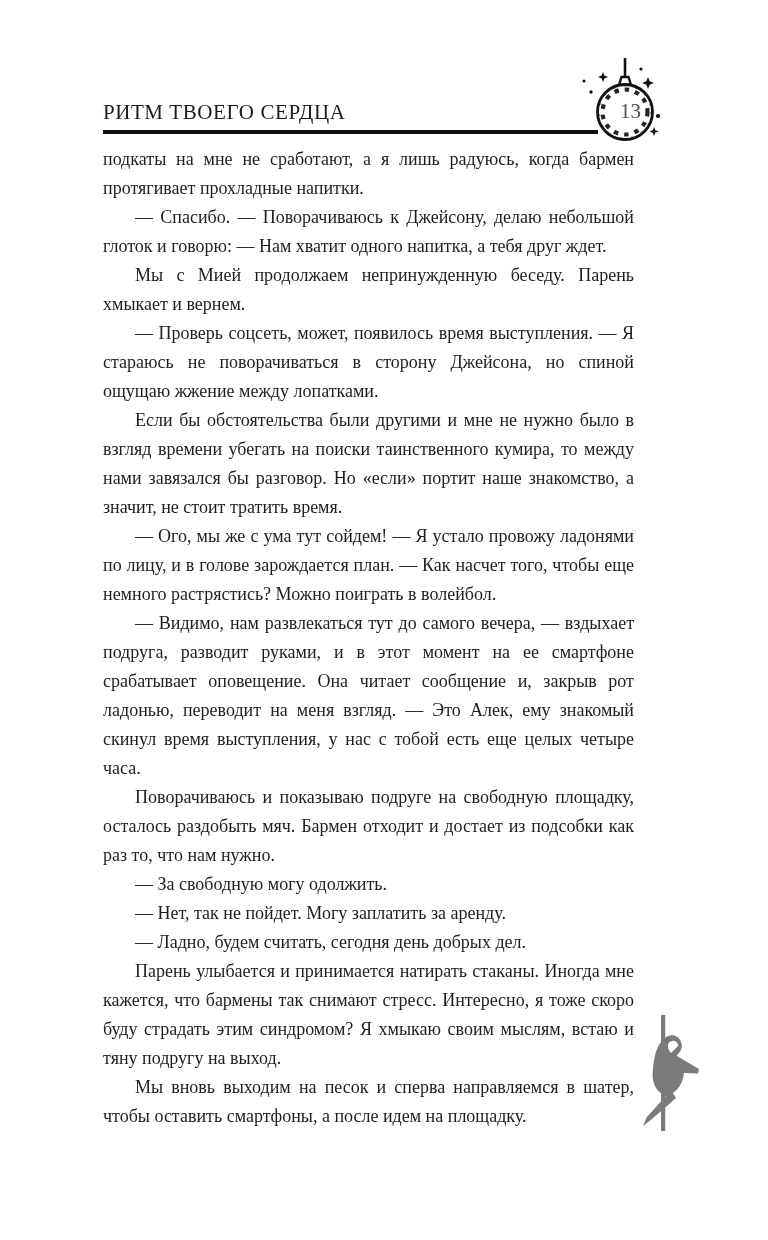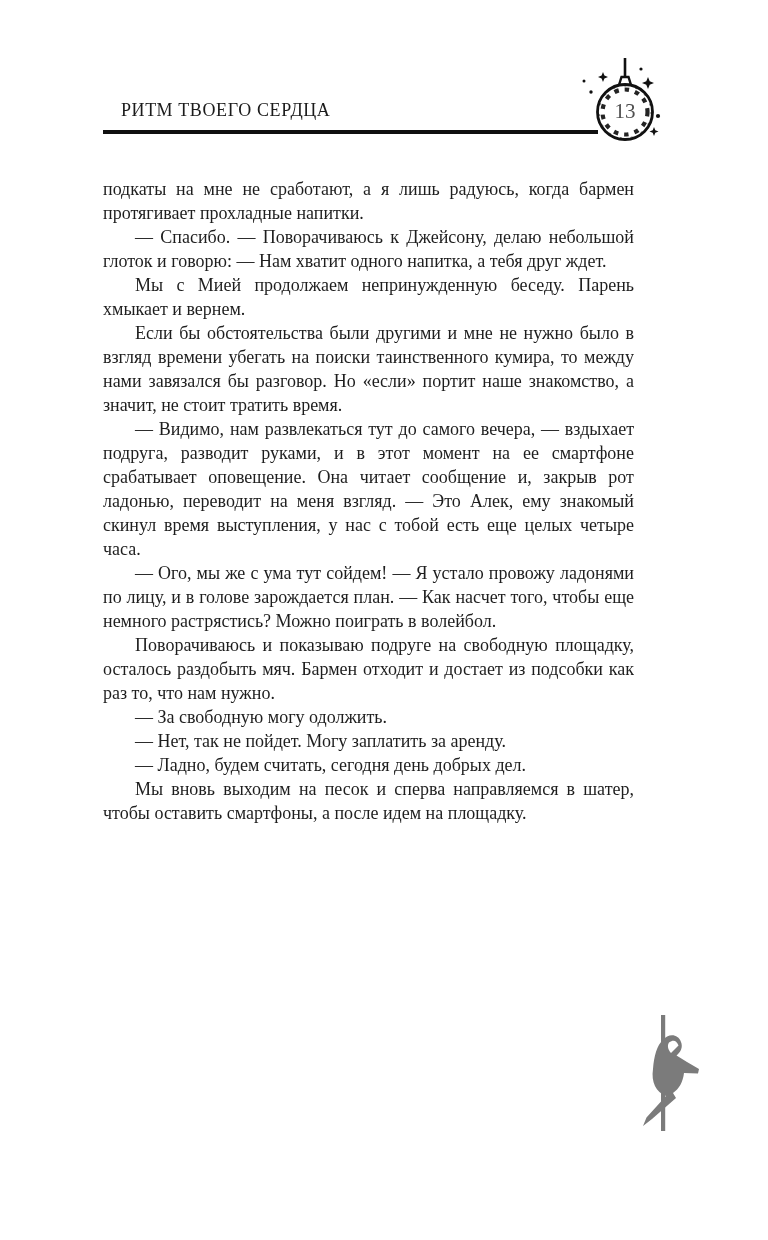--- a/index.html
+++ b/index.html
@@ -5,39 +5,38 @@
   html, body { margin: 0; padding: 0; }
   body {
     width: 768px; height: 1240px;
     background: #ffffff;
     position: relative;
     overflow: hidden;
     font-family: "Liberation Serif", "DejaVu Serif", serif;
   }
   .running-head {
     position: absolute; left: 103px; top: 100px;
-    font-size: 18px; letter-spacing: 0.6px;
-    color: #1b1b1b; white-space: nowrap; margin-left: 18px;
+    font-size: 21px; letter-spacing: 0.6px;
+    color: #1b1b1b; white-space: nowrap;
   }
   .header-rule {
     position: absolute; left: 103px; top: 130px;
     width: 495px; height: 4px; background: #101010;
   }
   .discoball-wrap { position: absolute; left: 578px; top: 50px; width: 100px; height: 100px; }
   .discoball-wrap svg { display: block; }
   .ball-number {
     position: absolute; left: 31px; top: 49px; width: 32px;
-    text-align: center; font-size: 21px; color: #4f4f4f;
+    text-align: right; font-size: 21px; color: #4f4f4f;
     font-family: "Liberation Serif", serif;
   }
   .body-text {
     position: absolute; left: 103px; top: 145px; width: 531px;
-    font-size: 18px; line-height: 24px; color: #1e1e1e;
+    font-size: 18px; line-height: 29px; color: #1e1e1e;
     text-align: justify;
-    margin-top: 32px;
   }
   .body-text p.para { margin: 0; padding: 0; }
   .body-text p.para.indent { text-indent: 32px; }
   .dancer-wrap { position: absolute; left: 640px; top: 1012px; width: 62px; height: 122px; }
 </style>
 </head>
 <body>
 
 <div class="running-head">РИТМ ТВОЕГО СЕРДЦА</div>
 
@@ -63,27 +62,29 @@
     <circle cx="63" cy="19" r="1.6" fill="#111"></circle>
     <circle cx="80" cy="66" r="2.1" fill="#111"></circle>
   </svg>
   <div class="ball-number">13</div>
 </div>
 
 <main class="body-text">
     <p class="para">подкаты на мне не сработают, а я лишь радуюсь, когда бармен протягивает прохладные напитки.</p>
     <p class="para indent">— Спасибо. — Поворачиваюсь к Джейсону, делаю небольшой глоток и говорю: — Нам хватит одного напитка, а тебя друг ждет.</p>
     <p class="para indent">Мы с Мией продолжаем непринужденную беседу. Парень хмыкает и вернем.</p>
+    <p class="para indent">— Проверь соцсеть, может, появилось время выступле­ния. — Я стараюсь не поворачиваться в сторону Джейсона, но спиной ощущаю жжение между лопатками.</p>
     <p class="para indent">Если бы обстоятельства были другими и мне не нужно было в взгляд времени убегать на поиски таинственного ку­мира, то между нами завязался бы разговор. Но «если» портит наше знакомство, а значит, не стоит тратить время.</p>
+    <p class="para indent">— Ого, мы же с ума тут сойдем! — Я устало провожу ладо­нями по лицу, и в голове зарождается план. — Как насчет того, чтобы еще немного растрястись? Можно поиграть в волейбол.</p>
     <p class="para indent">— Видимо, нам развлекаться тут до самого вечера, — вздыхает подруга, разводит руками, и в этот момент на ее смартфоне срабатывает оповещение. Она читает сообщение и, закрыв рот ладонью, переводит на меня взгляд. — Это Алек, ему знакомый скинул время выступления, у нас с тобой есть еще целых четыре часа.</p>
-    <p class="para indent">— Ого, мы же с ума тут сойдем! — Я устало провожу ладо­нями по лицу, и в голове зарождается план. — Как насчет того, чтобы еще немного растрястись? Можно поиграть в волейбол.</p>
     <p class="para indent">Поворачиваюсь и показываю подруге на свободную пло­щадку, осталось раздобыть мяч. Бармен отходит и достает из подсобки как раз то, что нам нужно.</p>
     <p class="para indent">— За свободную могу одолжить.</p>
     <p class="para indent">— Нет, так не пойдет. Могу заплатить за аренду.</p>
     <p class="para indent">— Ладно, будем считать, сегодня день добрых дел.</p>
+    <p class="para indent">Парень улыбается и принимается натирать стаканы. Ино­гда мне кажется, что бармены так снимают стресс. Интерес­но, я тоже скоро буду страдать этим синдромом? Я хмыкаю своим мыслям, встаю и тяну подругу на выход.</p>
     <p class="para indent">Мы вновь выходим на песок и сперва направляемся в шатер, чтобы оставить смартфоны, а после идем на пло­щадку.</p>
   </main>
 
 <div class="dancer-wrap">
   <svg width="62" height="122" viewBox="0 0 62 122">
     <rect x="21" y="3" width="4.2" height="116" fill="#7b7b7b"></rect>
     <path fill="#7b7b7b" d="
       M 23 28
       C 28 21.5, 38 21.5, 41 30
       C 43 35, 41 40, 36.5 43.5

